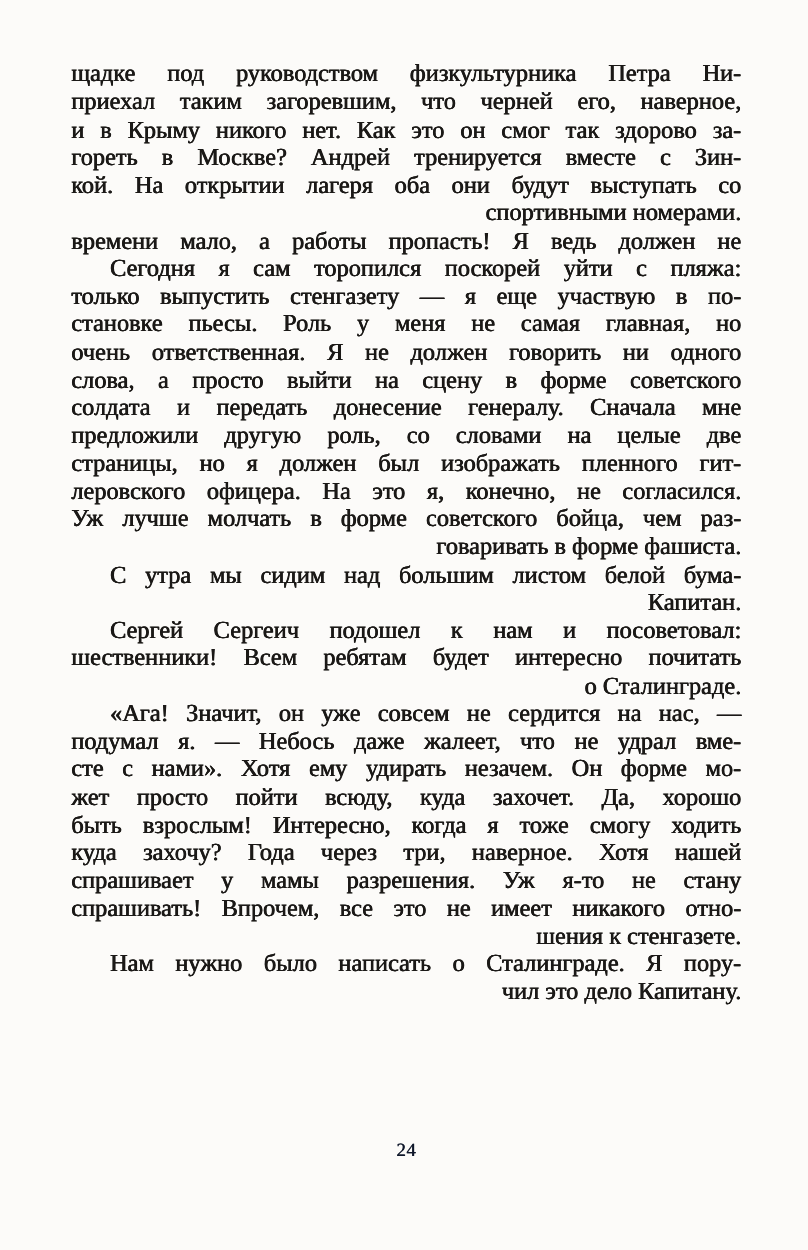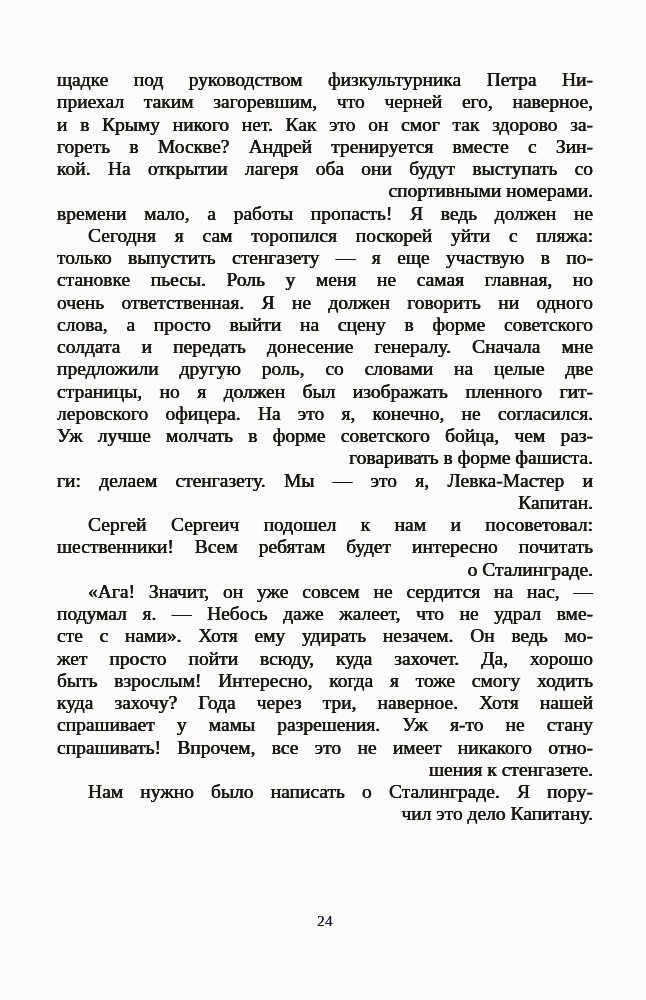--- a/index.html
+++ b/index.html
@@ -13,21 +13,21 @@
     overflow: hidden;
     background: #fcfbf9;
   }
   .page {
     position: absolute;
     inset: 0;
   }
   .page-text {
     position: absolute;
     left: 57px;
-    top: 69px;
+    top: 49px;
     width: 536px;
     font-family: "Liberation Serif", serif;
     font-size: 19.5px;
     line-height: 22.25px;
     color: #1b1917;
     
     text-shadow: 0.35px 0 0 currentColor, -0.2px 0 0 currentColor;
   }
   .line {
     height: 22.25px;
@@ -71,28 +71,28 @@
       <div class="line justify">только выпустить стенгазету — я еще участвую в по-</div>
       <div class="line justify">становке пьесы. Роль у меня не самая главная, но</div>
       <div class="line justify">очень ответственная. Я не должен говорить ни одного</div>
       <div class="line justify">слова, а просто выйти на сцену в форме советского</div>
       <div class="line justify">солдата и передать донесение генералу. Сначала мне</div>
       <div class="line justify">предложили другую роль, со словами на целые две</div>
       <div class="line justify">страницы, но я должен был изображать пленного гит-</div>
       <div class="line justify">леровского офицера. На это я, конечно, не согласился.</div>
       <div class="line justify">Уж лучше молчать в форме советского бойца, чем раз-</div>
       <div class="line">говаривать в форме фашиста.</div>
-      <div class="line justify">ги: делаем стенгазету. Мы — это я, Левка-Мастер и</div>
+      <div class="line justify indent">С утра мы сидим над большим листом белой бума-</div>
       <div class="line">Капитан.</div>
       <div class="line justify indent">Сергей Сергеич подошел к нам и посоветовал:</div>
       <div class="line justify">шественники! Всем ребятам будет интересно почитать</div>
       <div class="line">о Сталинграде.</div>
       <div class="line justify indent">«Ага! Значит, он уже совсем не сердится на нас, —</div>
       <div class="line justify">подумал я. — Небось даже жалеет, что не удрал вме-</div>
-      <div class="line justify">сте с нами». Хотя ему удирать незачем. Он ведь мо-</div>
+      <div class="line justify">сте с нами». Хотя ему удирать незачем. Он форме мо-</div>
       <div class="line justify">жет просто пойти всюду, куда захочет. Да, хорошо</div>
       <div class="line justify">быть взрослым! Интересно, когда я тоже смогу ходить</div>
       <div class="line justify">куда захочу? Года через три, наверное. Хотя нашей</div>
       <div class="line justify">спрашивает у мамы разрешения. Уж я-то не стану</div>
       <div class="line justify">спрашивать! Впрочем, все это не имеет никакого отно-</div>
       <div class="line">шения к стенгазете.</div>
       <div class="line justify indent">Нам нужно было написать о Сталинграде. Я пору-</div>
       <div class="line">чил это дело Капитану.</div>
     </div>
   <div class="page-number">24</div>

